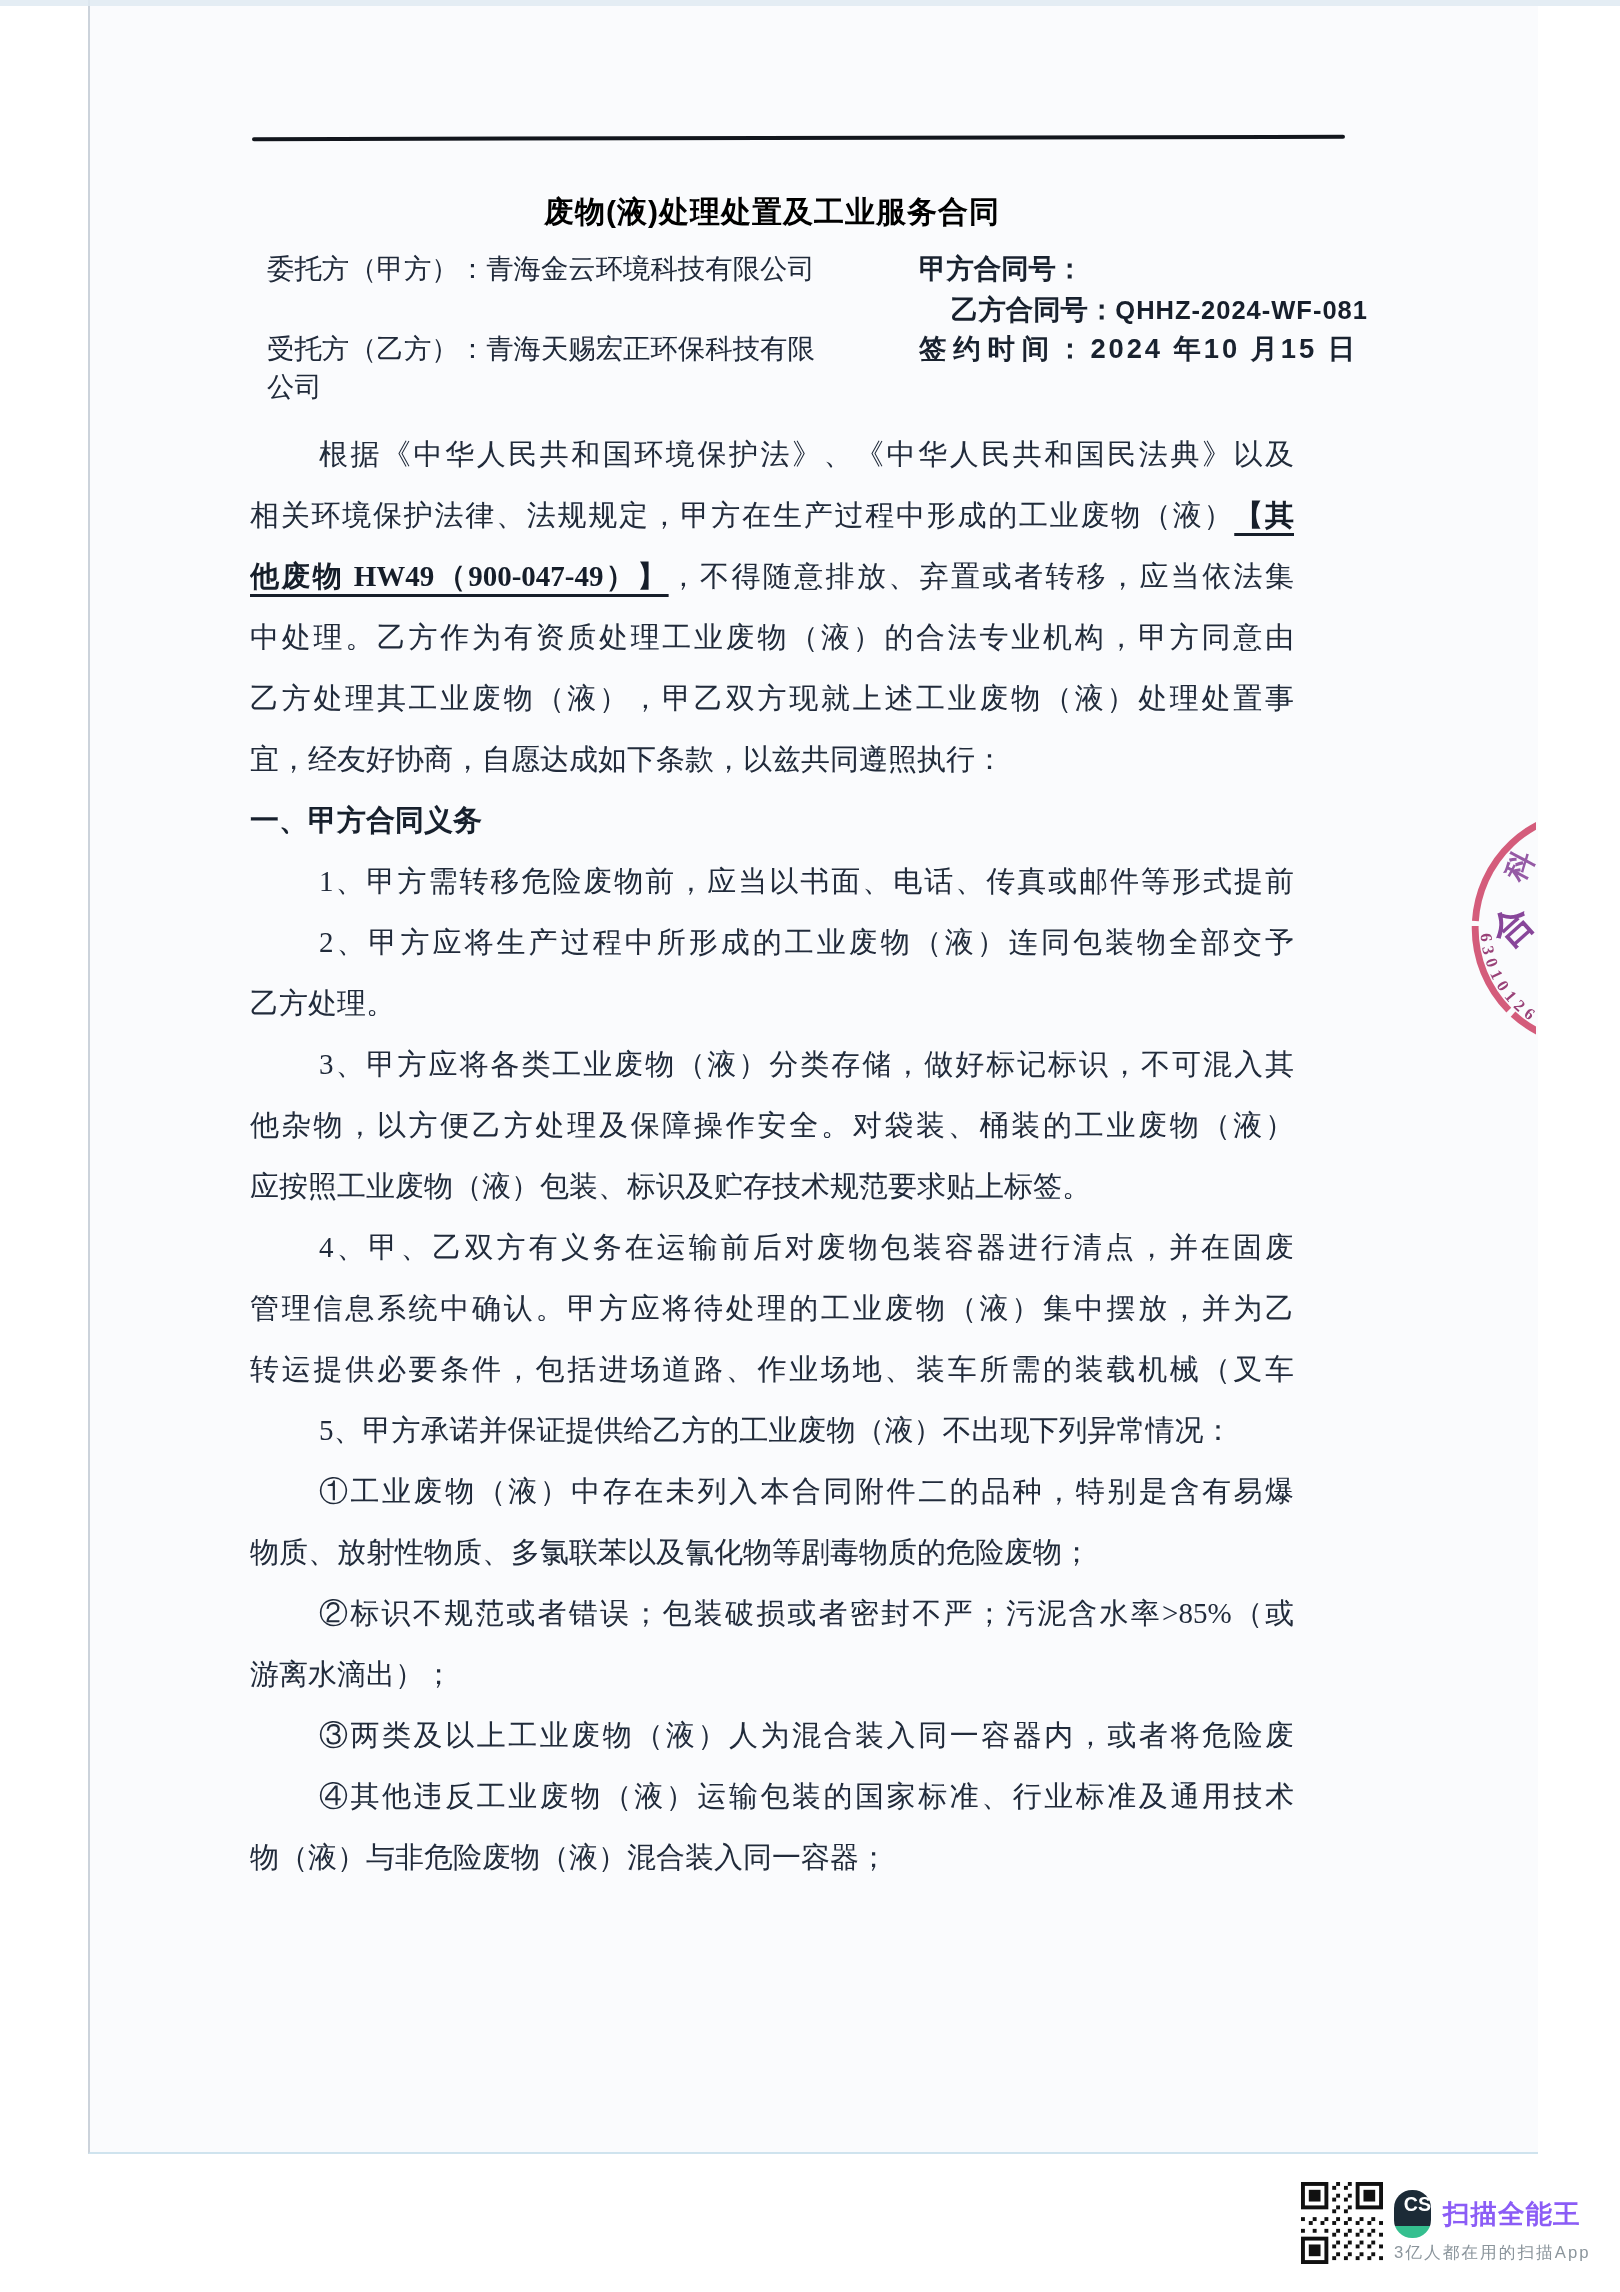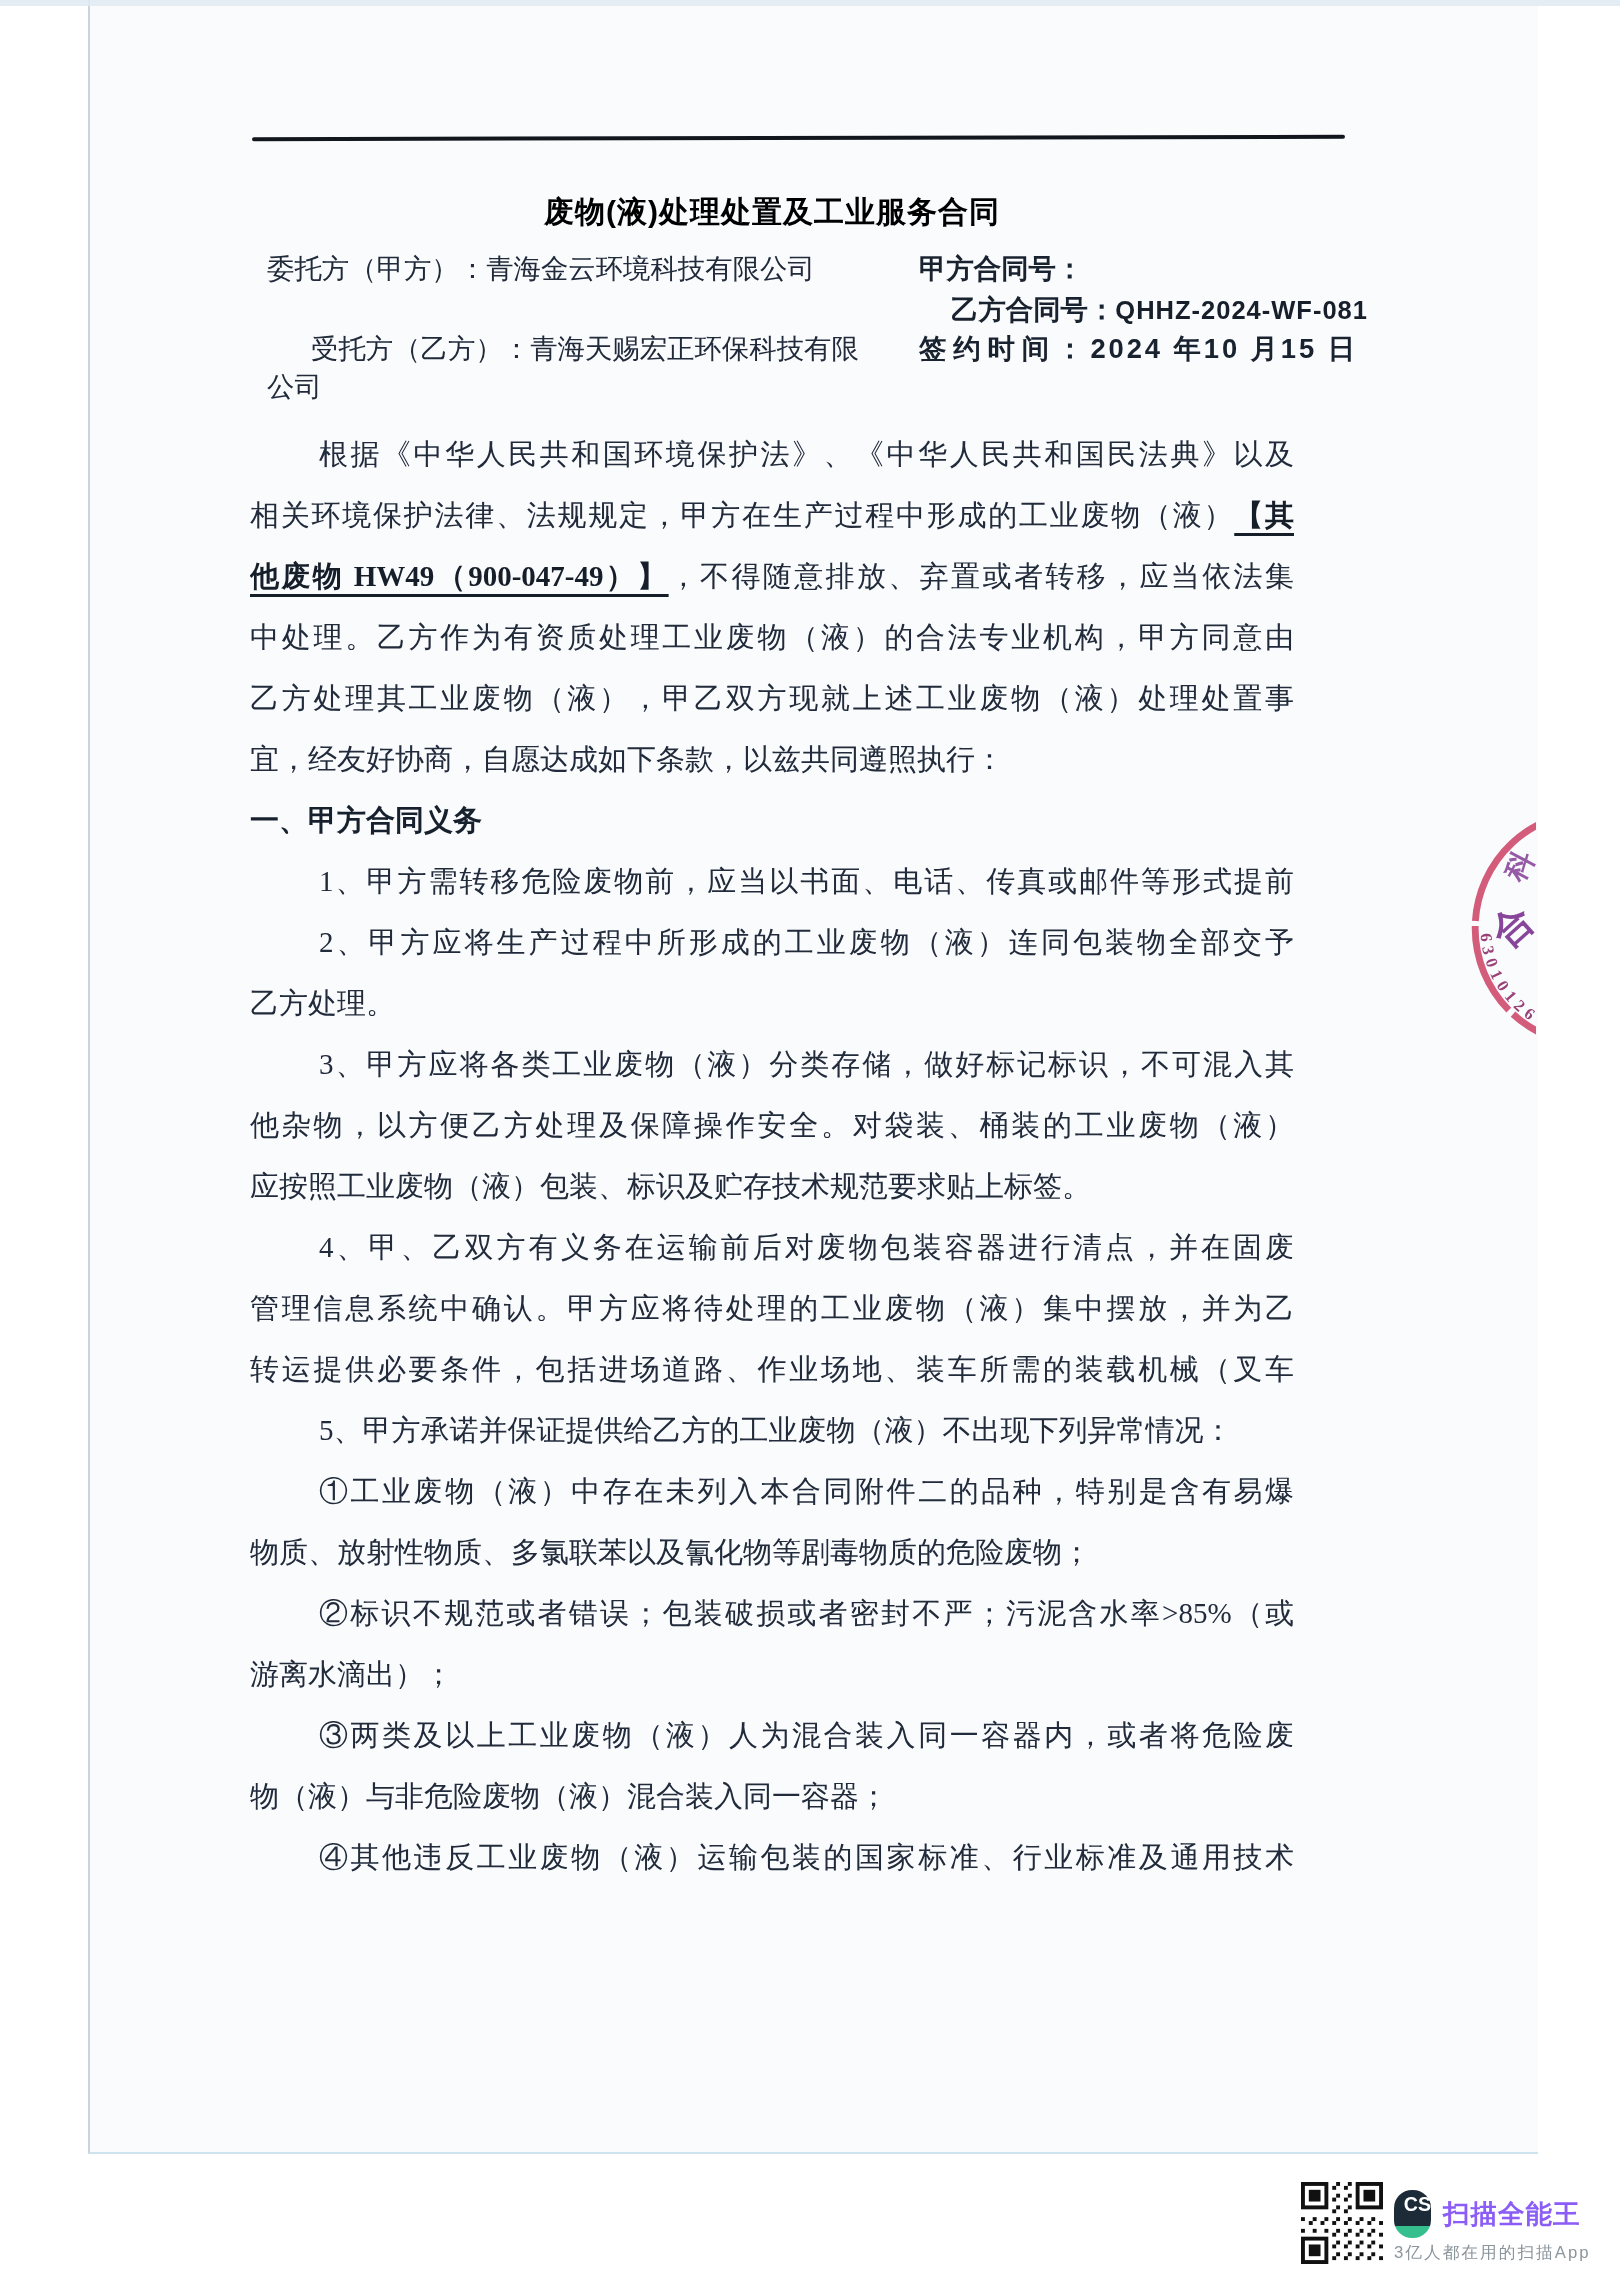--- a/index.html
+++ b/index.html
@@ -56,21 +56,21 @@
   <div class="rule"></div>
 
   <div class="title">废物(液)处理处置及工业服务合同</div>
 
   <div class="hl" style="left:267px;top:251px;"><span>委托方（甲方）：</span><span>青海金云环境科技有限公司</span></div>
 
   <div class="hl hlabel" style="left:919px;top:251px;"><span>甲方合同号：</span><span class="hval"></span></div>
 
   <div class="hl hlabel" style="left:919px;top:292px;margin-left:32px;"><span>乙方合同号：</span><span class="hval">QHHZ-2024-WF-081</span></div>
 
-  <div class="hl" style="left:267px;top:331px;margin-left:44px;"><span>受托方（乙方）：</span><span>青海天赐宏正环保科技有限</span></div>
+  <div class="hl" style="left:267px;top:331px;"><span>受托方（乙方）：</span><span>青海天赐宏正环保科技有限</span></div>
 
   <div class="hl hlabel" style="left:919px;top:331px;"><span class="spaced">签约时间：</span><span class="dateval">2024 年10 月15 日</span></div>
 
   <div class="hl" style="left:267px;top:369px;">公司</div>
 
   <div class="body-block" id="body-lines">
       <div class="line ind fill">根据《中华人民共和国环境保护法》、《中华人民共和国民法典》以及</div>
       <div class="line fill">相关环境保护法律、法规规定，甲方在生产过程中形成的工业废物（液）<span class="mark">【其</span></div>
       <div class="line fill"><span class="mark">他废物 HW49（900-047-49）】</span>，不得随意排放、弃置或者转移，应当依法集</div>
       <div class="line fill">中处理。乙方作为有资质处理工业废物（液）的合法专业机构，甲方同意由</div>
@@ -85,22 +85,22 @@
       <div class="line">应按照工业废物（液）包装、标识及贮存技术规范要求贴上标签。</div>
       <div class="line ind fill">4、甲、乙双方有义务在运输前后对废物包装容器进行清点，并在固废</div>
       <div class="line fill">管理信息系统中确认。甲方应将待处理的工业废物（液）集中摆放，并为乙</div>
       <div class="line fill">转运提供必要条件，包括进场道路、作业场地、装车所需的装载机械（叉车</div>
       <div class="line ind">5、甲方承诺并保证提供给乙方的工业废物（液）不出现下列异常情况：</div>
       <div class="line ind fill">①工业废物（液）中存在未列入本合同附件二的品种，特别是含有易爆</div>
       <div class="line">物质、放射性物质、多氯联苯以及氰化物等剧毒物质的危险废物；</div>
       <div class="line ind fill">②标识不规范或者错误；包装破损或者密封不严；污泥含水率&gt;85%（或</div>
       <div class="line">游离水滴出）；</div>
       <div class="line ind fill">③两类及以上工业废物（液）人为混合装入同一容器内，或者将危险废</div>
+      <div class="line ind fill">④其他违反工业废物（液）运输包装的国家标准、行业标准及通用技术</div>
       <div class="line">物（液）与非危险废物（液）混合装入同一容器；</div>
-      <div class="line ind fill">④其他违反工业废物（液）运输包装的国家标准、行业标准及通用技术</div>
     </div>
 
   <svg class="stamp" id="stamp-svg" viewBox="0 0 107 290">
     <circle id="stamp-ring" cx="164" cy="137" r="119" fill="none" stroke-width="7" stroke-dasharray="150 5 120 6 95 5 999" opacity="0.9" stroke="#cf4a6d"></circle>
     <text id="stamp-char" x="0" y="0" transform="translate(83,135) rotate(-42)" text-anchor="middle" dominant-baseline="central" font-size="40" font-weight="bold" opacity="0.9" fill="#7c3390">合</text>
     <text id="stamp-rim-char" x="0" y="0" transform="translate(90,73) rotate(-62)" text-anchor="middle" dominant-baseline="central" font-size="30" font-weight="bold" opacity="0.8" fill="#7c3390">科</text>
     <g id="stamp-digits">
         <text transform="translate(56.4,146.4) rotate(85)" text-anchor="middle" dominant-baseline="central" font-size="17" font-weight="bold" fill="#8f2f6a" opacity="0.9">6</text>
         <text transform="translate(58.4,159.5) rotate(78)" text-anchor="middle" dominant-baseline="central" font-size="17" font-weight="bold" fill="#8f2f6a" opacity="0.9">3</text>
         <text transform="translate(61.9,172.2) rotate(71)" text-anchor="middle" dominant-baseline="central" font-size="17" font-weight="bold" fill="#8f2f6a" opacity="0.9">0</text>

